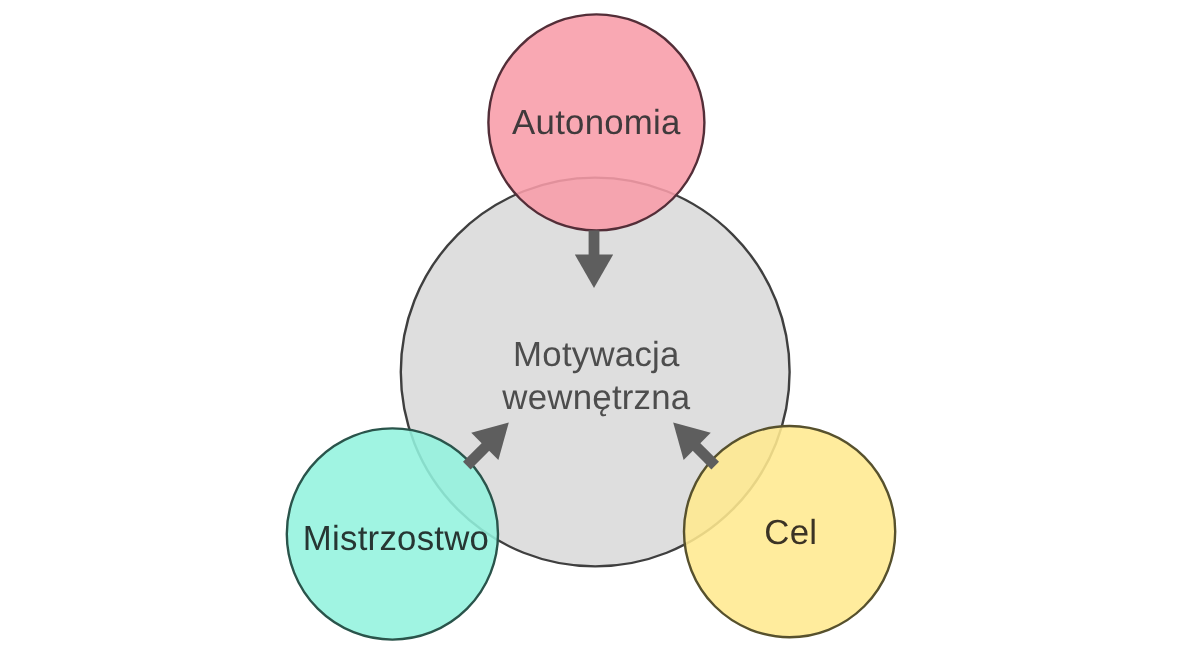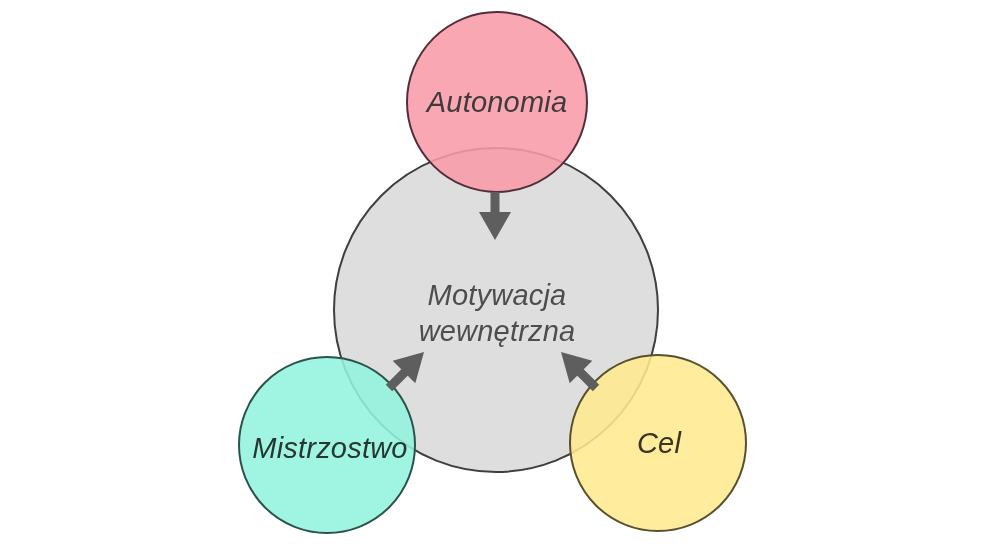--- a/index.html
+++ b/index.html
@@ -7,21 +7,20 @@
     padding: 0;
     background: #ffffff;
   }
   #stage {
     position: relative;
     width: 990px;
     height: 557px;
     background: #ffffff;
     overflow: hidden;
     font-family: "Liberation Sans", sans-serif;
-    font-style: italic;
   }
   svg { display: block; }
   .node-label {
     font-family: "Liberation Sans", sans-serif;
     font-size: 29px;
     letter-spacing: 0.2px;
   }
   .center-label {
     font-family: "Liberation Sans", sans-serif;
     font-size: 29px;

